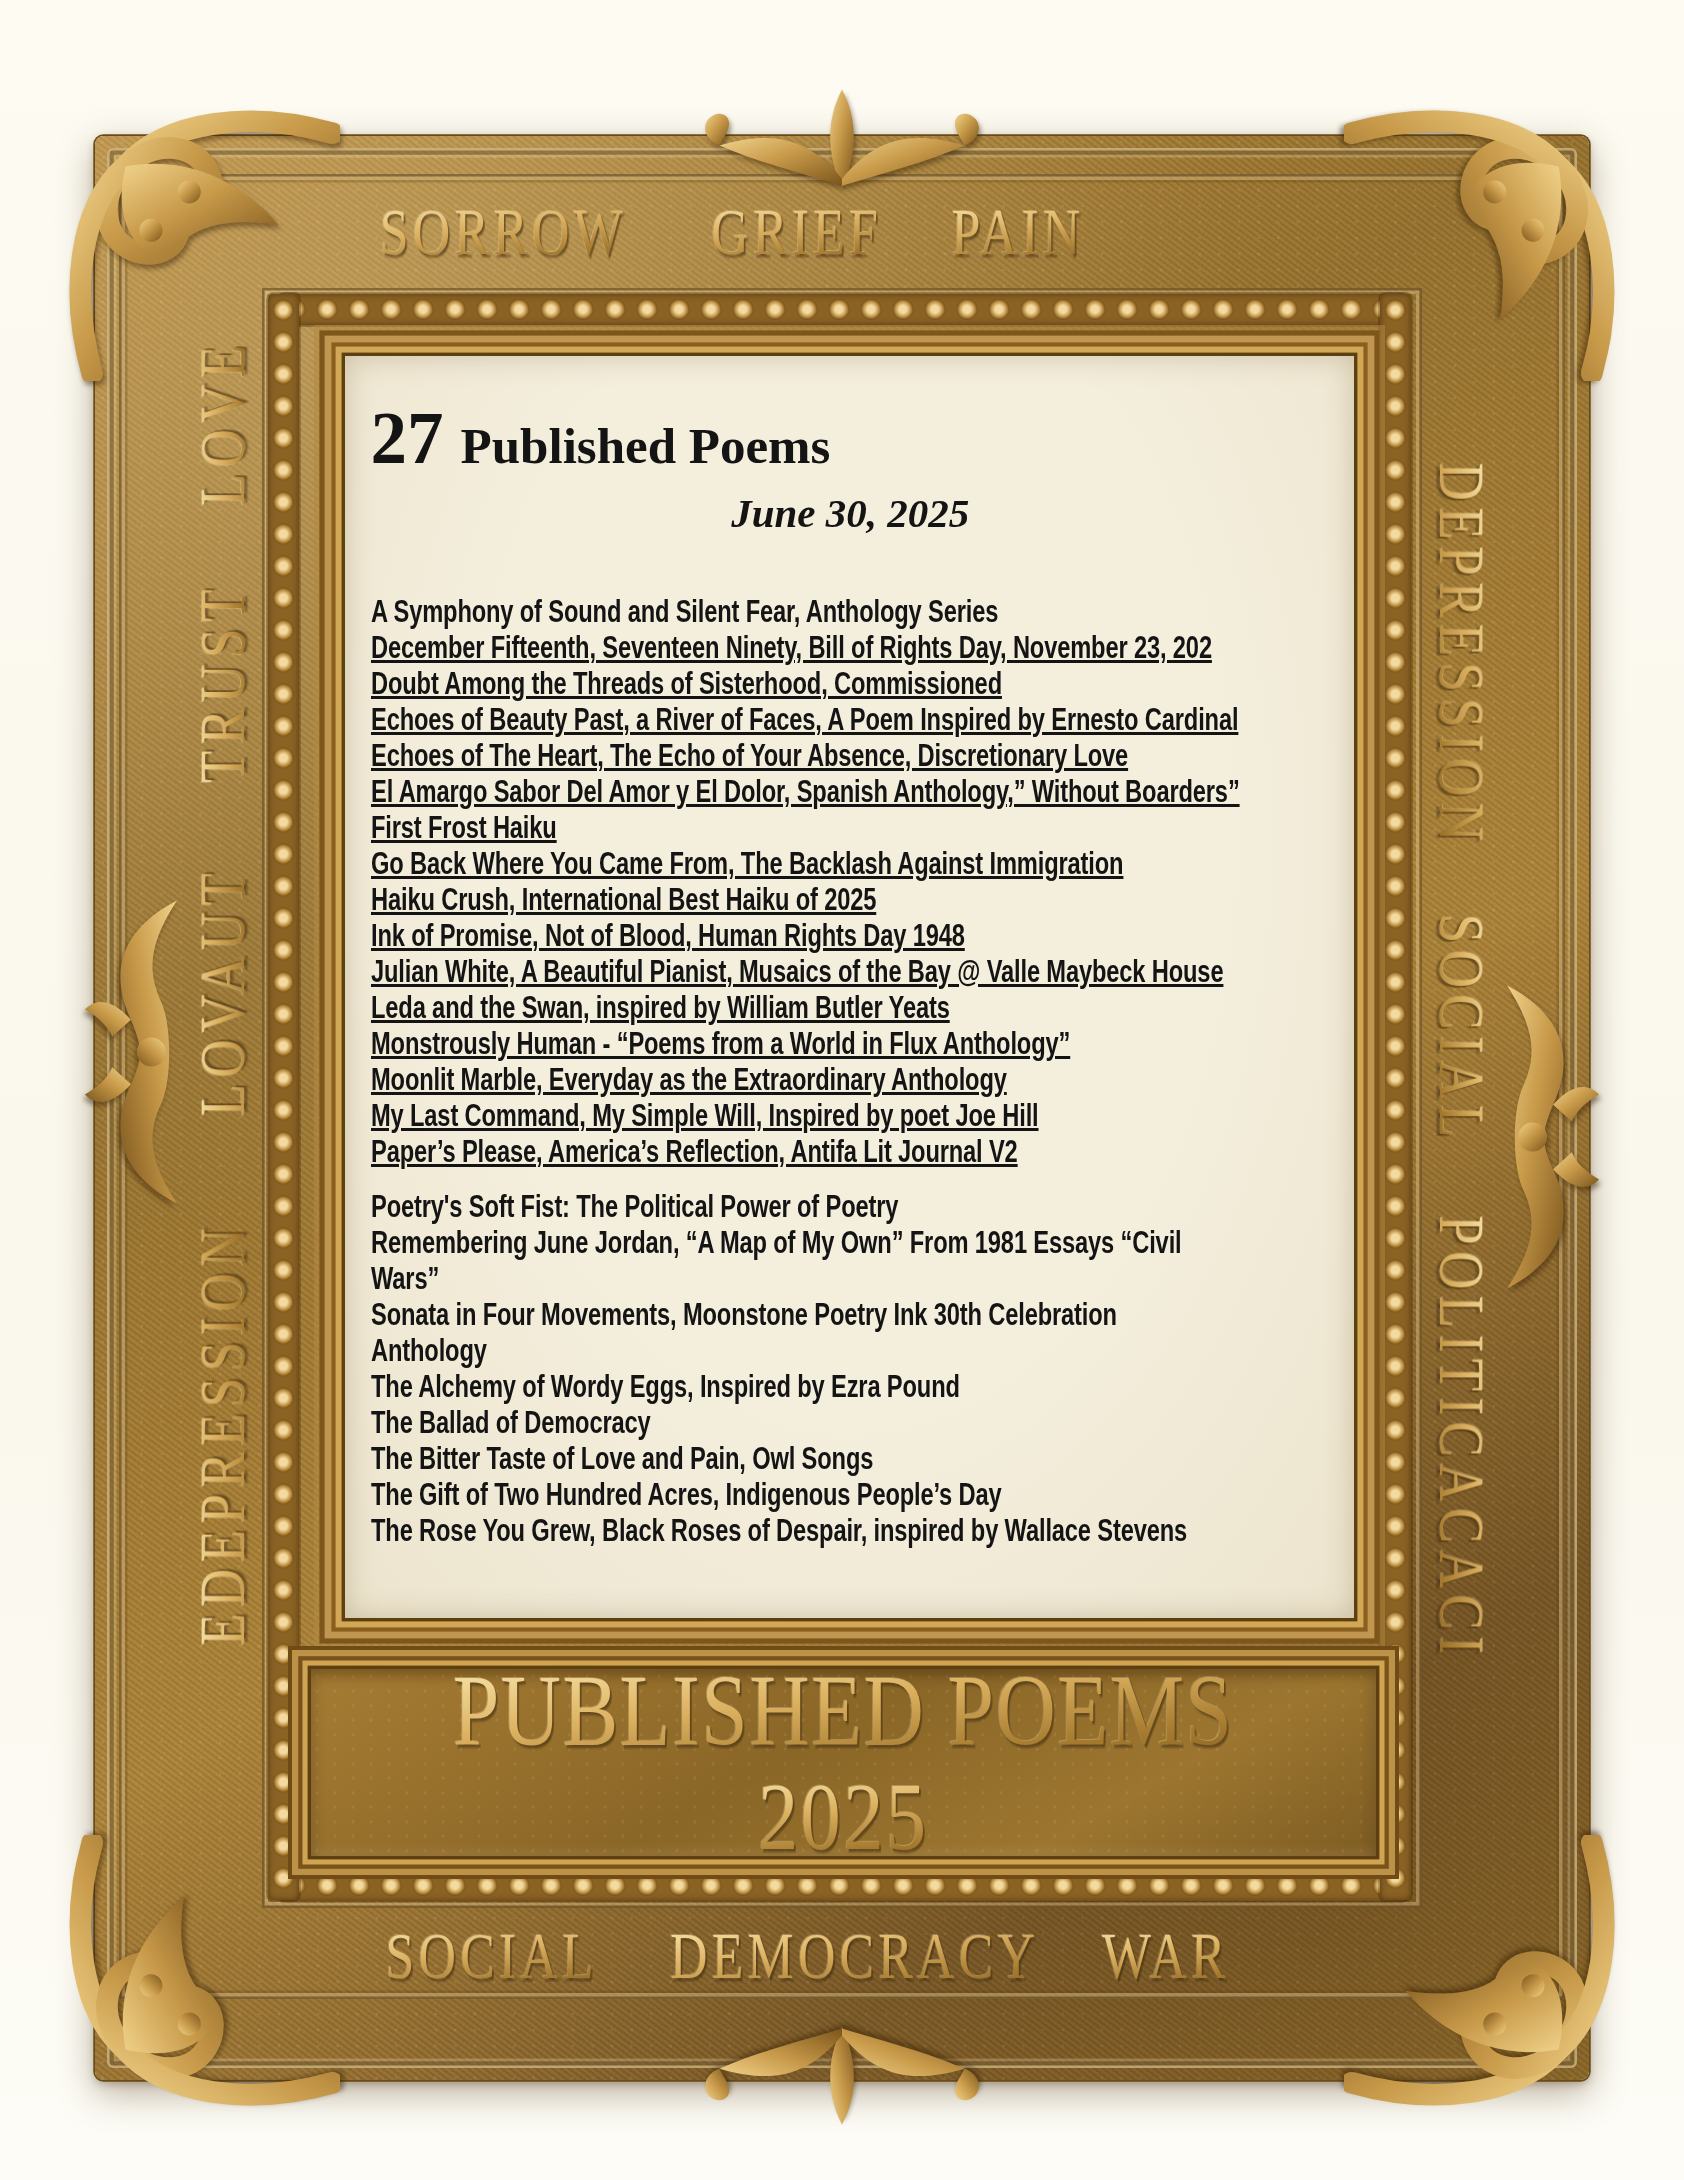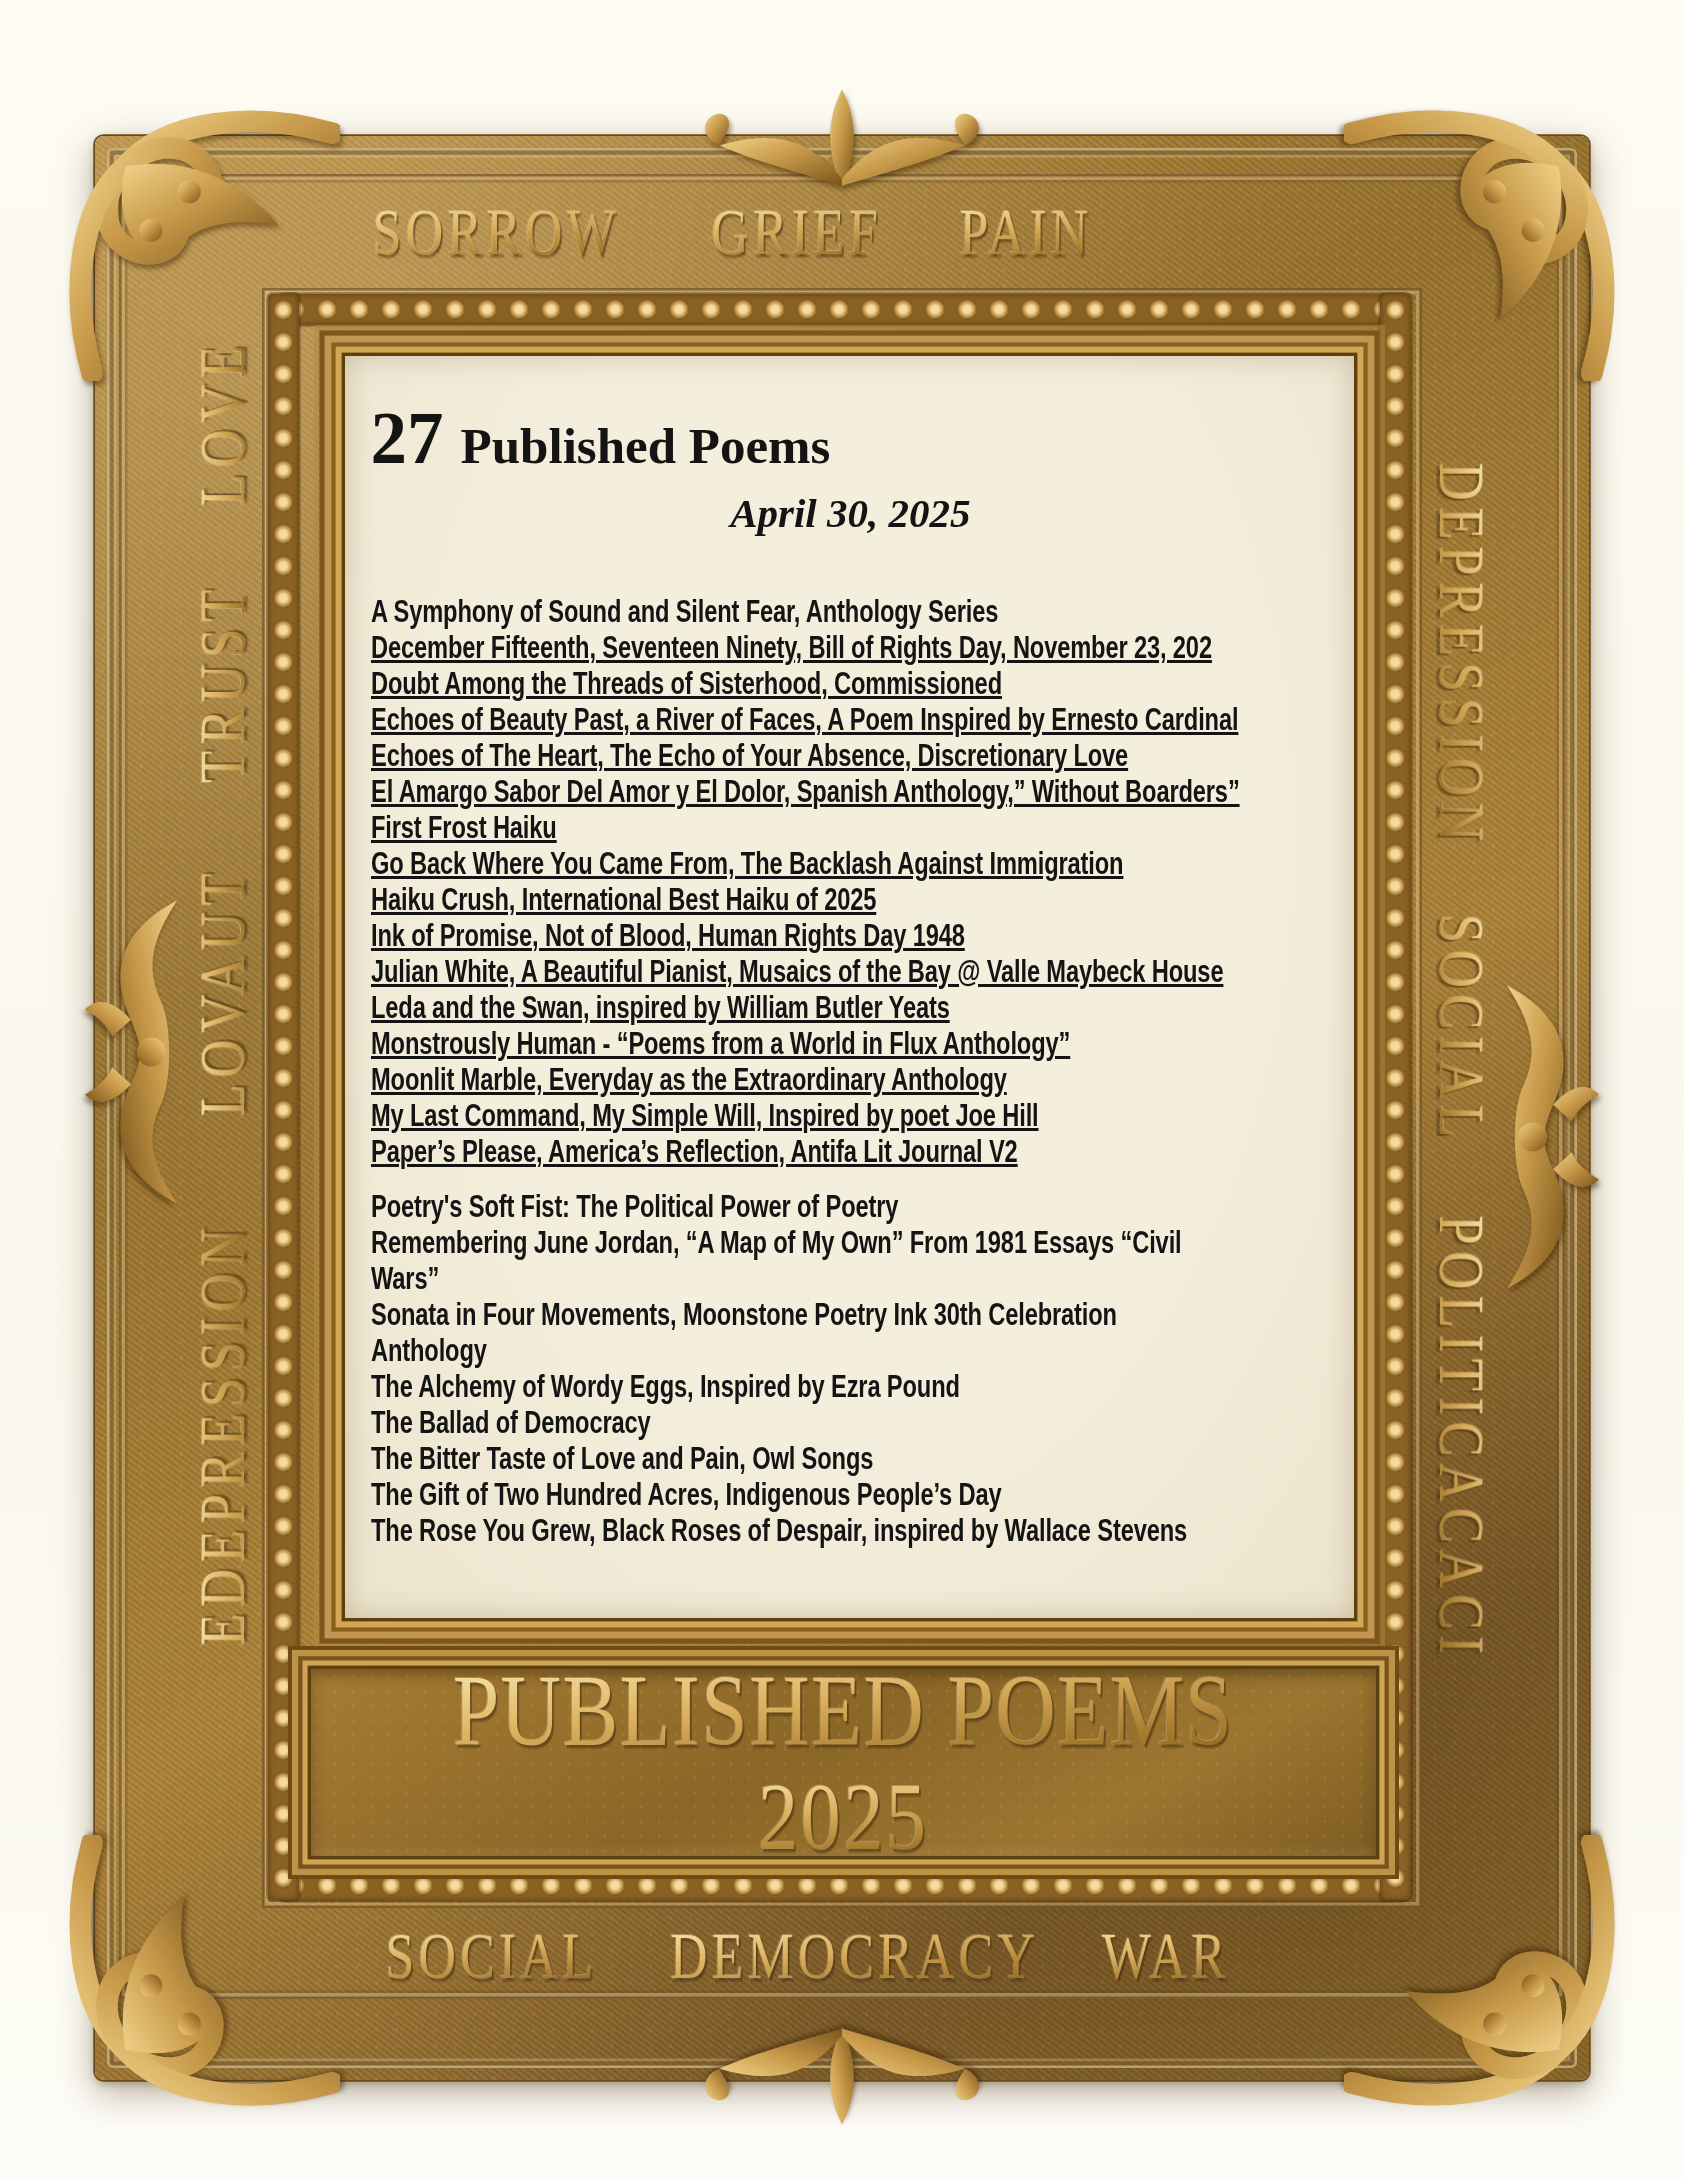--- a/index.html
+++ b/index.html
@@ -41,21 +41,21 @@
   
   .carve{
     font-family:"Liberation Serif",serif;font-weight:400;line-height:1;
     background-image:linear-gradient(175deg,#f6e0a2 6%,#dcb160 42%,#a87d30 78%,#8a6220 100%);
     -webkit-background-clip:text;background-clip:text;color:transparent;-webkit-text-fill-color:transparent;
     filter:drop-shadow(2.6px 3.4px 0.9px rgba(48,27,2,.55)) drop-shadow(-0.9px -0.9px 0 rgba(255,242,205,.28));
     display:inline-block;white-space:nowrap;
   }
   .word-lg{font-size:65px;letter-spacing:5.1px;transform:scaleX(.8);}
   .word-side{font-size:63px;letter-spacing:7.7px;transform:scaleX(.84);}
-  .band-top{position:absolute;left:247px;top:49px;width:767px;height:94px;display:flex;justify-content:space-between;align-items:center;}
+  .band-top{position:absolute;left:247px;top:49px;width:767px;height:94px;display:flex;justify-content:center;align-items:center;gap:32px;}
   .band-bottom{position:absolute;left:264px;top:1784px;width:792px;height:72px;display:flex;justify-content:space-between;align-items:center;}
   .band-vert{position:absolute;width:111px;height:1601px;top:162px;}
   .band-left{left:73px;}
   .band-right{left:1310px;}
   .rot{position:absolute;left:0;top:0;width:1601px;height:111px;transform-origin:top left;
     display:flex;align-items:center;justify-content:space-between;box-sizing:border-box;}
   .band-left .rot{transform:rotate(-90deg) translateX(-1601px);padding:0 25.6px 0 213px;}
   .band-right .rot{transform:rotate(90deg) translateY(-111px);padding:0 196px 0 128px;}
   
   .paper{
@@ -175,21 +175,21 @@
   <div class="beads beads-h beads-top"></div>
   <div class="beads beads-h beads-bottom"></div>
   <div class="beads beads-v beads-left"></div>
   <div class="beads beads-v beads-right"></div>
 
   <div class="paper">
     <div class="paper-content">
       <div class="title-line">
         <span class="title-num">27</span><span class="title-rest">Published Poems</span>
       </div>
-      <div class="subtitle">April 30, 2025</div>
+      <div class="subtitle">June 30, 2025</div>
       <span class="series-line">A Symphony of Sound and Silent Fear, Anthology Series</span>
       <div class="poem-group-1">
           <span class="poem-line">December Fifteenth, Seventeen Ninety, Bill of Rights Day, November 23, 202</span>
           <span class="poem-line">Doubt Among the Threads of Sisterhood, Commissioned</span>
           <span class="poem-line">Echoes of Beauty Past, a River of Faces, A Poem Inspired by Ernesto Cardinal</span>
           <span class="poem-line">Echoes of The Heart, The Echo of Your Absence, Discretionary Love</span>
           <span class="poem-line">El Amargo Sabor Del Amor y El Dolor, Spanish Anthology,” Without Boarders”</span>
           <span class="poem-line">First Frost Haiku</span>
           <span class="poem-line">Go Back Where You Came From, The Backlash Against Immigration</span>
           <span class="poem-line">Haiku Crush, International Best Haiku of 2025</span>

